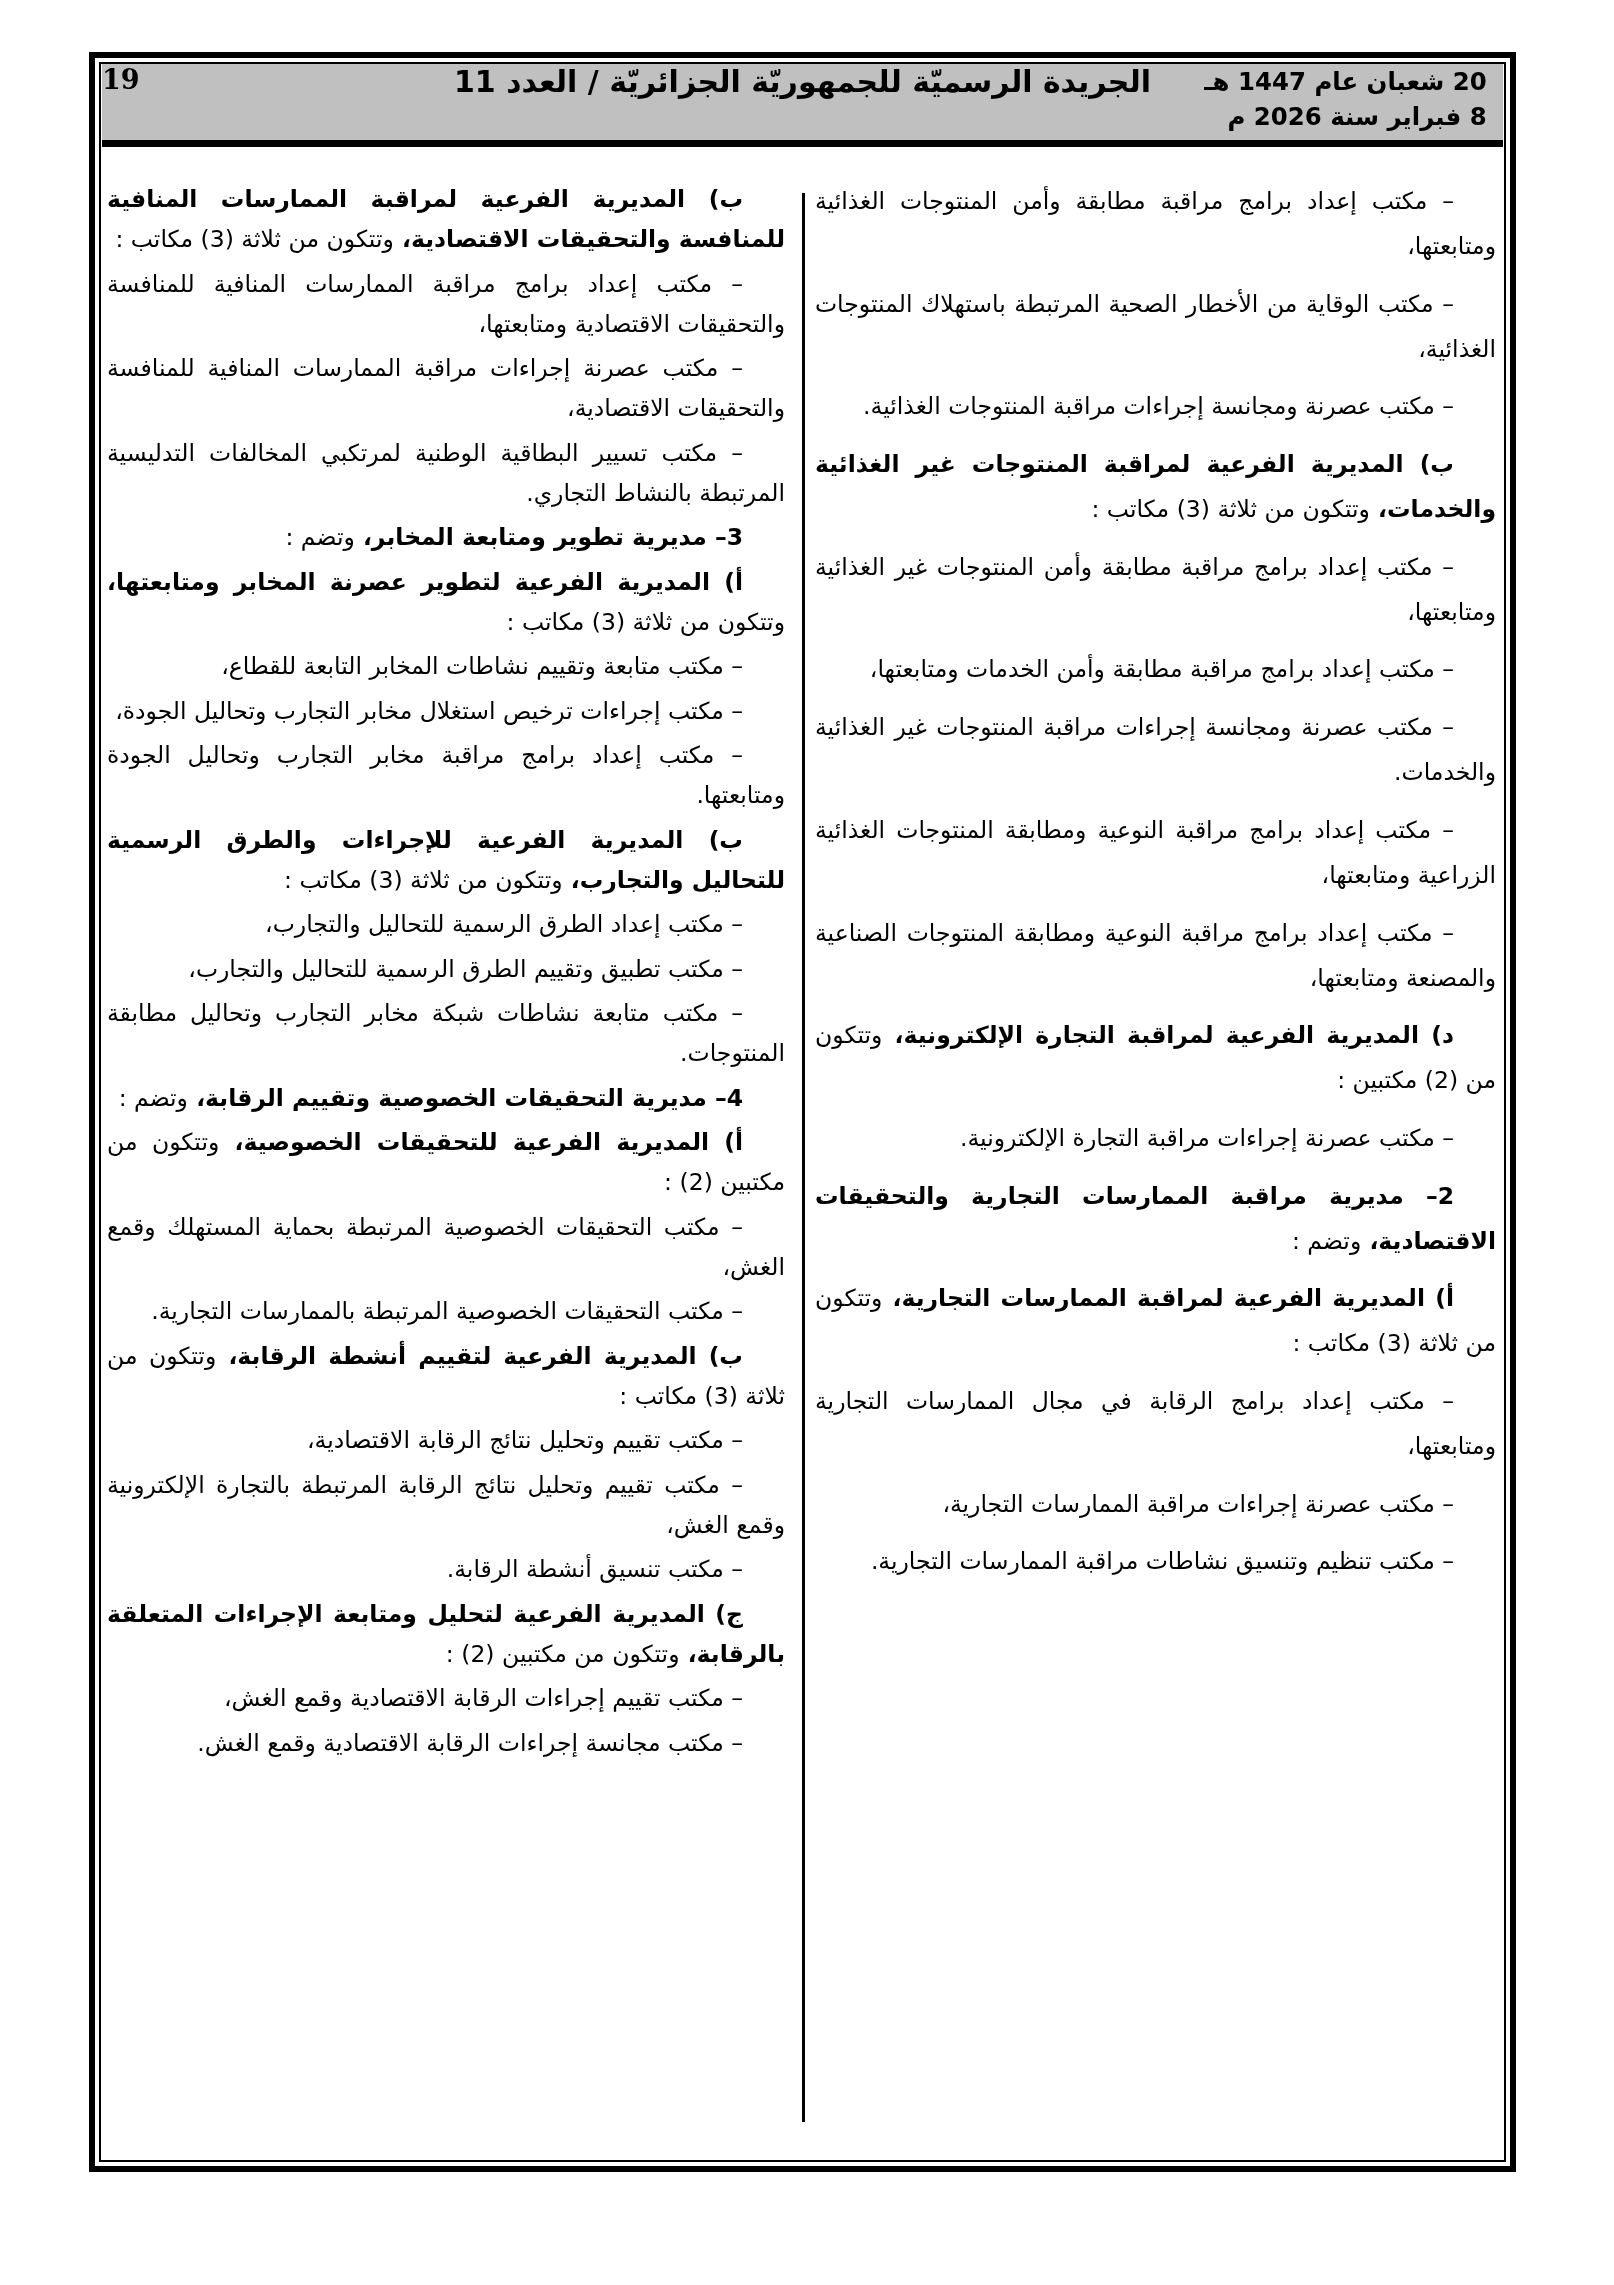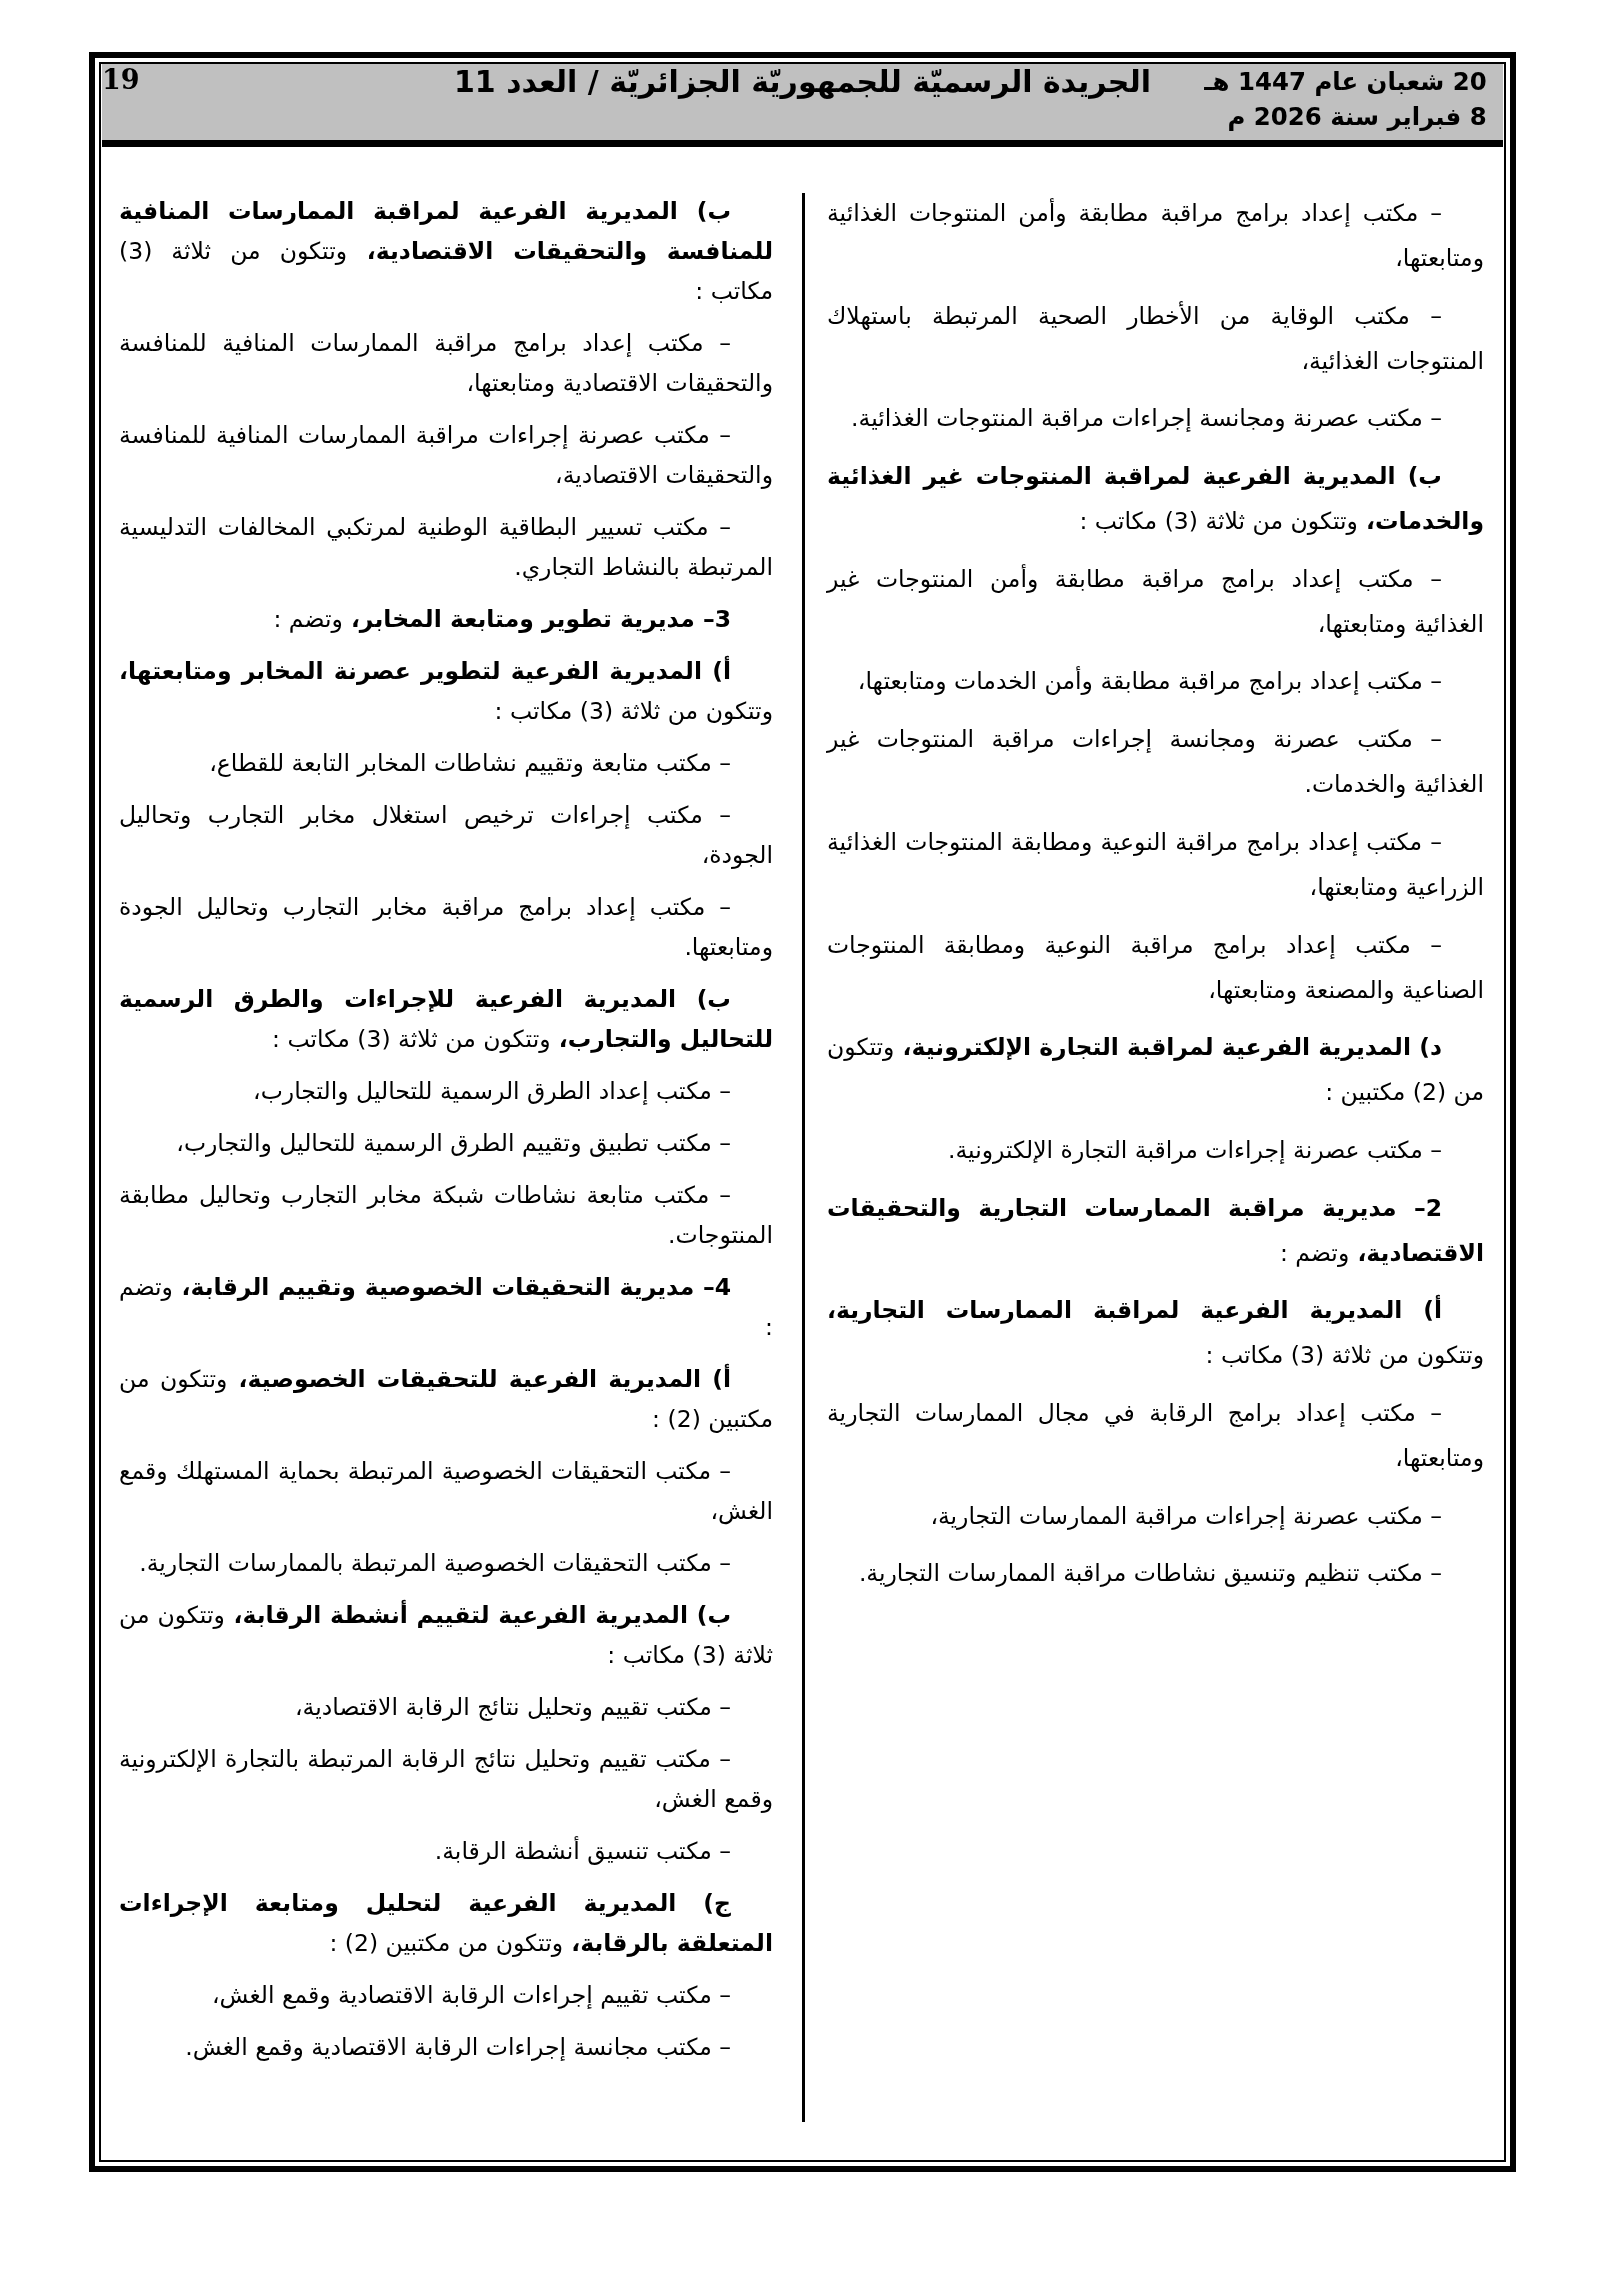--- a/index.html
+++ b/index.html
@@ -57,21 +57,21 @@
   }
   
   .column {
     position:absolute; top:179px; height:1954px;
     overflow:hidden;
     text-align:justify;
   }
   .column-right { left:816px; width:681px; }
   .column-left  { left:108px; width:678px; }
   .column p {
-    margin:12px; text-indent:42px;
+    margin:0; text-indent:42px;
   }
   .column-right p { font-size:23.5px; line-height:45px; margin-bottom:12.7px; }
   .column-left  p { font-size:23.5px; line-height:40px; margin-bottom:4.5px; }
   .column p:last-child { margin-bottom:0; }
   p.heading .lead { font-weight:bold; }
 </style>
 </head>
 <body>
 
 <div class="page" style="--header-bg: #c0c0c0; --ink: #000000; --page-bg: #ffffff;">

